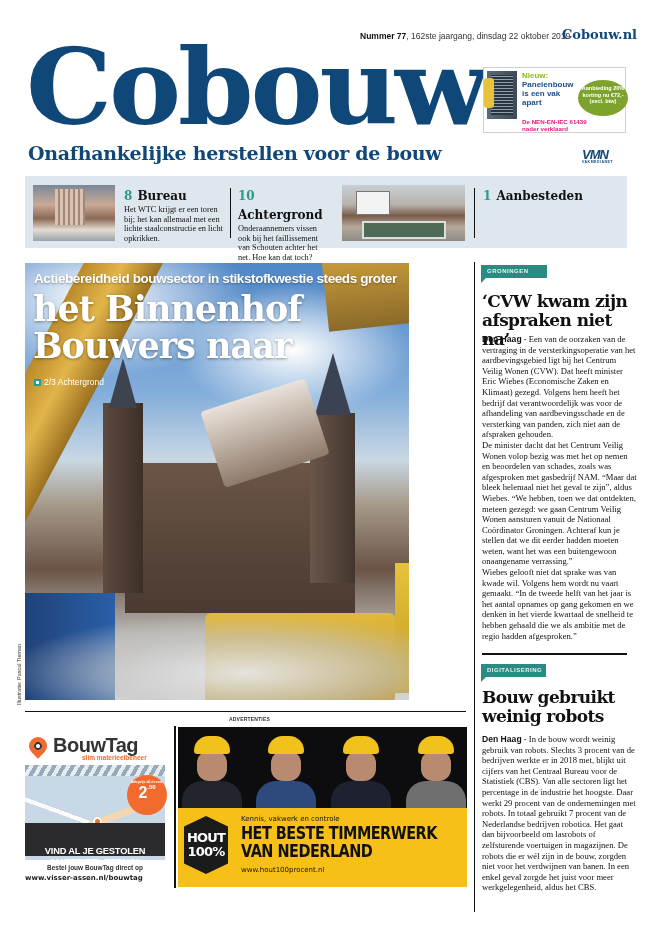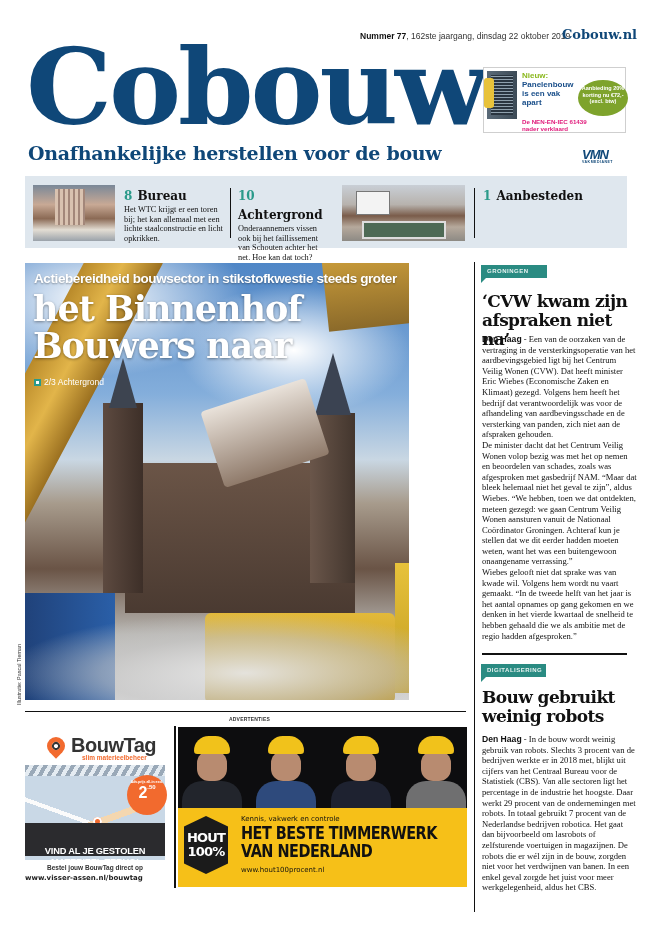--- a/index.html
+++ b/index.html
@@ -80,21 +80,21 @@
   .art-body b { font-family: "Liberation Sans", sans-serif; font-weight: bold; }
   .art1-body { left: 482px; top: 334px; }
   .art2-body { left: 482px; top: 734px; }
   .art-body p { margin: 0; }
   .rule-right { position: absolute; left: 482px; top: 653px; width: 145px; height: 2px; background: #111; }
 
   
   .ads-rule { position: absolute; left: 25px; top: 711px; width: 441px; height: 1px; background: #111; }
   .ads-label { position: absolute; left: 229px; top: 716px; font-family: "Liberation Sans", sans-serif; font-weight: bold; font-size: 5px; color: #333; letter-spacing: 0.2px; }
   .bouwtag { position: absolute; left: 25px; top: 725px; width: 145px; height: 165px; }
-  .bt-logo { position: absolute; left: 22px; top: 9px; display: flex; align-items: center; }
+  .bt-logo { position: absolute; left: 4px; top: 9px; display: flex; align-items: center; }
   .bt-pin { width: 18px; height: 18px; border-radius: 50% 50% 50% 0; transform: rotate(-45deg); background: #f26a2e; position: relative; margin-right: 6px; }
   .bt-pin::after { content:""; position:absolute; left:5px; top:5px; width:8px; height:8px; border-radius:50%; background:#fff; box-shadow: inset 0 0 0 2px #333; }
   .bt-name { font-family: "Liberation Sans", sans-serif; font-weight: bold; font-size: 20px; color: #333; letter-spacing: -0.5px; }
   .bt-slogan { position: absolute; left: 57px; top: 29px; font-family: "Liberation Sans", sans-serif; font-weight: bold; font-size: 6.5px; color: #f26a2e; }
   .bt-map { position: absolute; left: 0; top: 40px; width: 140px; height: 95px; background:
       linear-gradient(160deg, transparent 55%, #f4d7b0 55% 60%, transparent 60%),
       linear-gradient(20deg, transparent 40%, #fbfbfb 40% 43%, transparent 43%),
       #c9d8e6; overflow: hidden; }
   .bt-map .stripes { position:absolute; left:0; top:0; width:100%; height:11px; background: repeating-linear-gradient(120deg,#9aa9b8 0 4px,#e5ecf2 4px 8px); }
   .bt-map .pin { position:absolute; left:68px; top:52px; width:9px; height:9px; border-radius:50%; background:#f26a2e; box-shadow: inset 0 0 0 2px #fff; }

